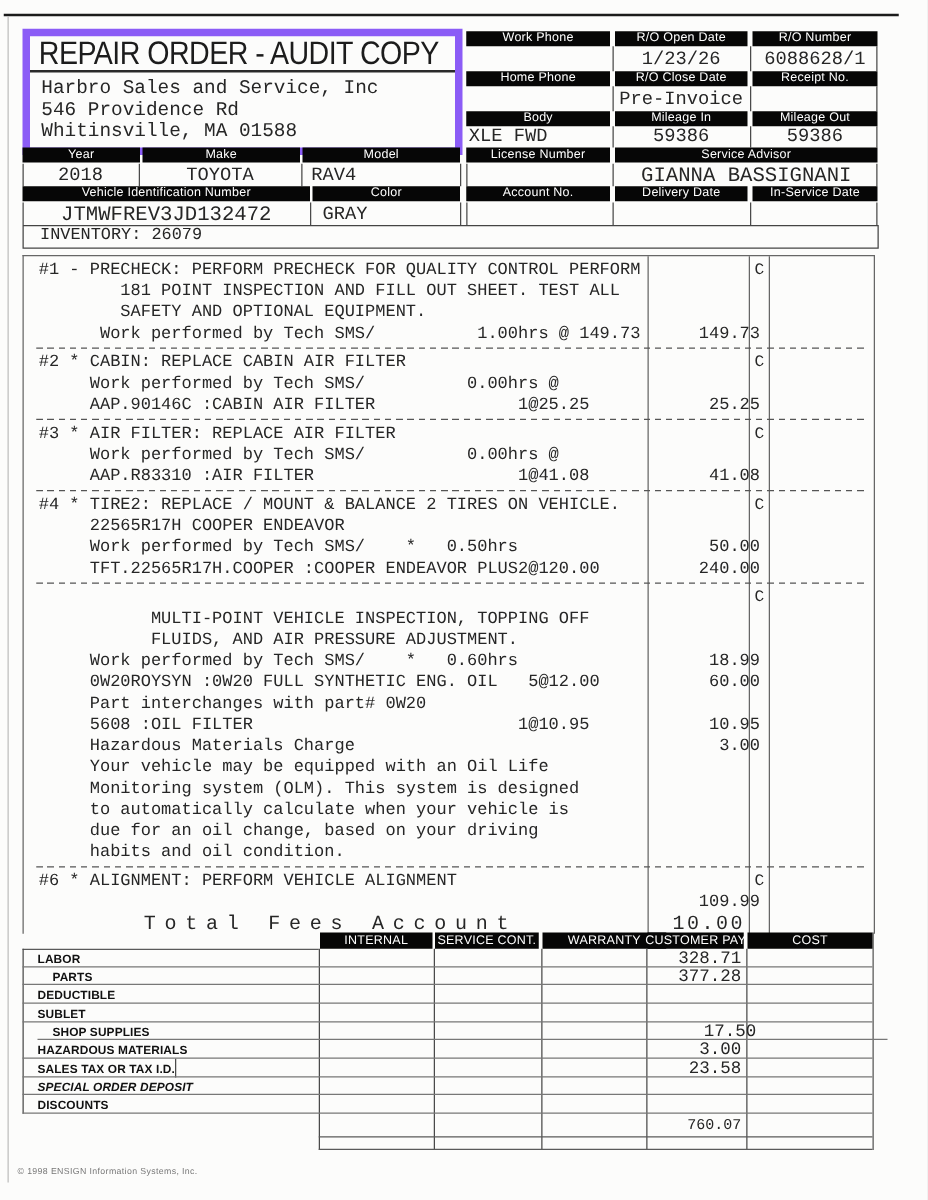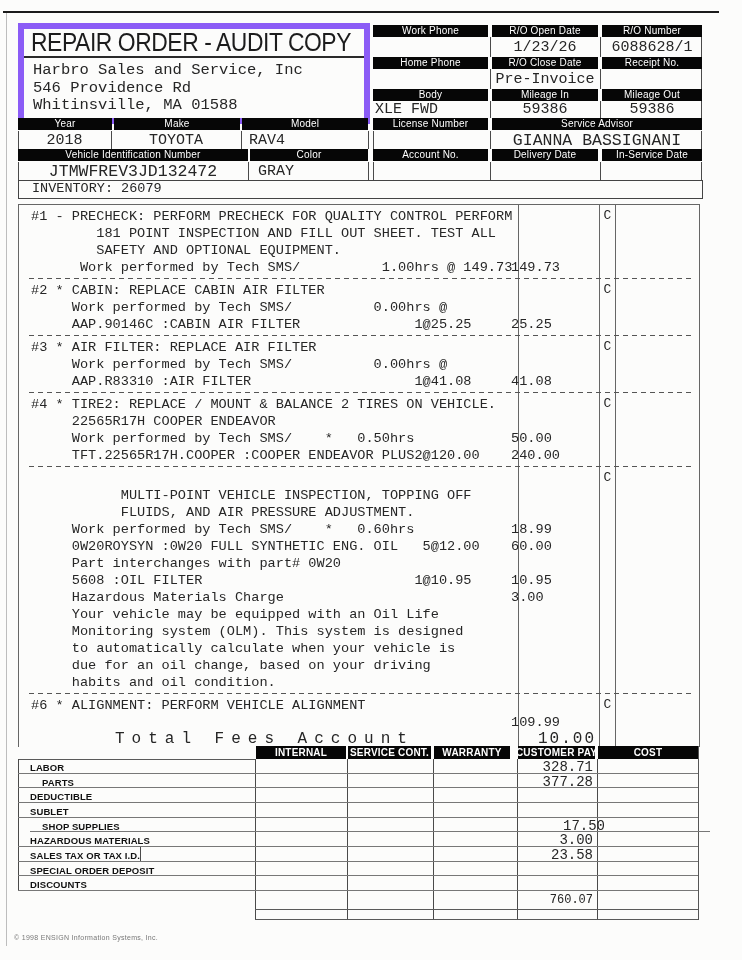--- a/index.html
+++ b/index.html
@@ -2,39 +2,39 @@
 <html><head>
 <meta charset="utf-8">
 <style>
   html,body{margin:0;padding:0;background:#e9e9e9}
   #page{position:relative;width:742px;height:960px;background:#fcfcfb;overflow:hidden;
         font-family:"Liberation Sans",sans-serif;color:#222}
   .abs{position:absolute}
   .mono{font-family:"Liberation Mono","DejaVu Sans Mono",monospace;color:#262626}
   .bar{position:absolute;height:12px;background:#060606;color:#fff;display:flex;align-items:center;
        justify-content:center;font-size:10px;line-height:12px;white-space:nowrap;letter-spacing:.2px}
-  .bar.bold{font-weight:700}
+  .bar.bold{font-weight:400}
   .vline{position:absolute;width:1px;background:#4a4a4a}
   .hline{position:absolute;height:1px;background:#5a5a5a}
   .vcell{position:absolute;display:flex;align-items:center;font-size:15px;white-space:nowrap}
   .c{justify-content:center}
   #titlebox{left:18px;top:23px;width:340px;height:89px;border:6px solid #8b5cf6}
   #titlerow{height:27px;border-bottom:2px solid #2a2a2a;display:flex;align-items:center}
   #doc-title{font-size:26px;letter-spacing:-.5px;transform:scaleX(.88);transform-origin:0 50%;
              padding-left:8px;color:#1c1c1c;font-weight:500;white-space:nowrap}
   #company{padding:4px 0 0 9px;font-size:15.5px;line-height:17.5px}
   #inv-box{left:18px;top:180px;width:683px;height:17px;border:1px solid #444}
   #inv-box span{display:block;padding-left:13px;font-size:13.5px;line-height:16px}
   #items-box{left:18px;top:204px;width:680px;height:542px;border-top:1px solid #666;
              border-left:1px solid #666;border-right:1px solid #666}
   #items-box .colline{position:absolute;top:0;width:1px;height:542px;background:#666}
   #items-list{position:relative;padding-top:3px}
   .iline{position:relative;height:17px}
   .itxt{position:absolute;left:12px;top:0;white-space:pre;font-size:13.6px;line-height:17px}
-  .iamt{position:absolute;left:492px;width:76px;text-align:left;font-size:13.6px;line-height:17px}
+  .iamt{position:absolute;left:513px;width:76px;text-align:right;font-size:13.6px;line-height:17px}
   .iflag{position:absolute;left:581px;width:15px;text-align:center;font-size:13px;line-height:16px}
   .isep{height:1px;margin:2px 4px 3px 10px;
         background:repeating-linear-gradient(to right,#555 0 5px,transparent 5px 9px)}
   #fees-row{position:relative;height:15px;margin-top:1px}
   #fees-label{position:absolute;left:96px;top:-2px;font-size:16px;letter-spacing:7px;white-space:nowrap}
   #fees-amount{position:absolute;left:489px;width:88px;top:-2px;text-align:right;font-size:16px;letter-spacing:2px}
   #summary{left:18px;top:746px;width:680px;height:174px;border-right:1px solid #555}
   .srow-label{position:absolute;left:12px;font-weight:700;font-size:9.5px;letter-spacing:.1px;color:#111}
   .srow-val{position:absolute;left:497px;width:78px;text-align:right;font-size:14px}
   #summary-total{position:absolute;left:472px;width:103px;top:147px;text-align:right;font-size:12px}
@@ -259,21 +259,21 @@
       </div>
     <div id="fees-row">
       <span id="fees-label" class="mono">Total Fees Account</span>
       <span id="fees-amount" class="mono">10.00</span>
     </div>
   </div>
 
   <div class="abs" id="summary">
     <div class="bar bold" style="left:238px;top:0;width:90px;height:13px">INTERNAL</div>
     <div class="bar bold" style="left:330px;top:0;width:83px;height:13px">SERVICE CONT.</div>
-    <div class="bar bold" style="left:416px;top:0;width:76px;height:13px">WARRANTY</div>
+    <div class="bar bold" style="left:416px;top:0;width:99px;height:13px">WARRANTY</div>
     <div class="bar bold" style="left:500px;top:0;width:77px;height:13px">CUSTOMER PAY</div>
     <div class="bar bold" style="left:580px;top:0;width:100px;height:13px">COST</div>
     <div class="hline" style="left:0;top:13px;width:237px"></div>
     <div class="vline" style="left:0;top:13px;height:132px"></div>
     <div class="vline" style="left:237px;top:13px;height:161px"></div>
     <div class="vline" style="left:329px;top:13px;height:161px"></div>
     <div class="vline" style="left:415px;top:13px;height:161px"></div>
     <div class="vline" style="left:499px;top:13px;height:161px"></div>
     <div class="vline" style="left:579px;top:13px;height:161px"></div>
     <div id="summary-rows">
@@ -304,21 +304,21 @@
           <span class="srow-label" style="top: 3px;">HAZARDOUS MATERIALS</span>
           <span class="srow-val mono" style="top: 0px;">3.00</span>
           <div class="hline" style="left: 0px; width: 680px; top: 13.67px; background: rgb(119, 119, 119);"></div>
         </div>
         <div class="abs" style="left: 0px; width: 680px; top: 101.02px; height: 14.67px;">
           <span class="srow-label" style="top: 3px;">SALES TAX OR TAX I.D.</span>
           <span class="srow-val mono" style="top: 0px;">23.58</span>
           <div class="vline" style="left: 122px; top: 0px; height: 14.67px;"></div>
           <div class="hline" style="left: 0px; width: 680px; top: 13.67px; background: rgb(119, 119, 119);"></div>
         </div>
-        <div class="abs" style="left: 0px; width: 680px; top: 115.69px; height: 14.67px;">
+        <div class="abs" style="left: 0px; width: 680px; top: 115.69px; height: 14.67px; font-style: italic;">
           <span class="srow-label" style="top: 3px;">SPECIAL ORDER DEPOSIT</span>
           <div class="hline" style="left: 0px; width: 680px; top: 13.67px; background: rgb(119, 119, 119);"></div>
         </div>
         <div class="abs" style="left: 0px; width: 680px; top: 130.36px; height: 14.67px;">
           <span class="srow-label" style="top: 3px;">DISCOUNTS</span>
           <div class="hline" style="left: 0px; width: 680px; top: 13.67px; background: rgb(119, 119, 119);"></div>
         </div>
       </div>
     <div class="hline" style="left:237px;top:163px;width:443px"></div>
     <div class="hline" style="left:237px;top:173px;width:443px"></div>

